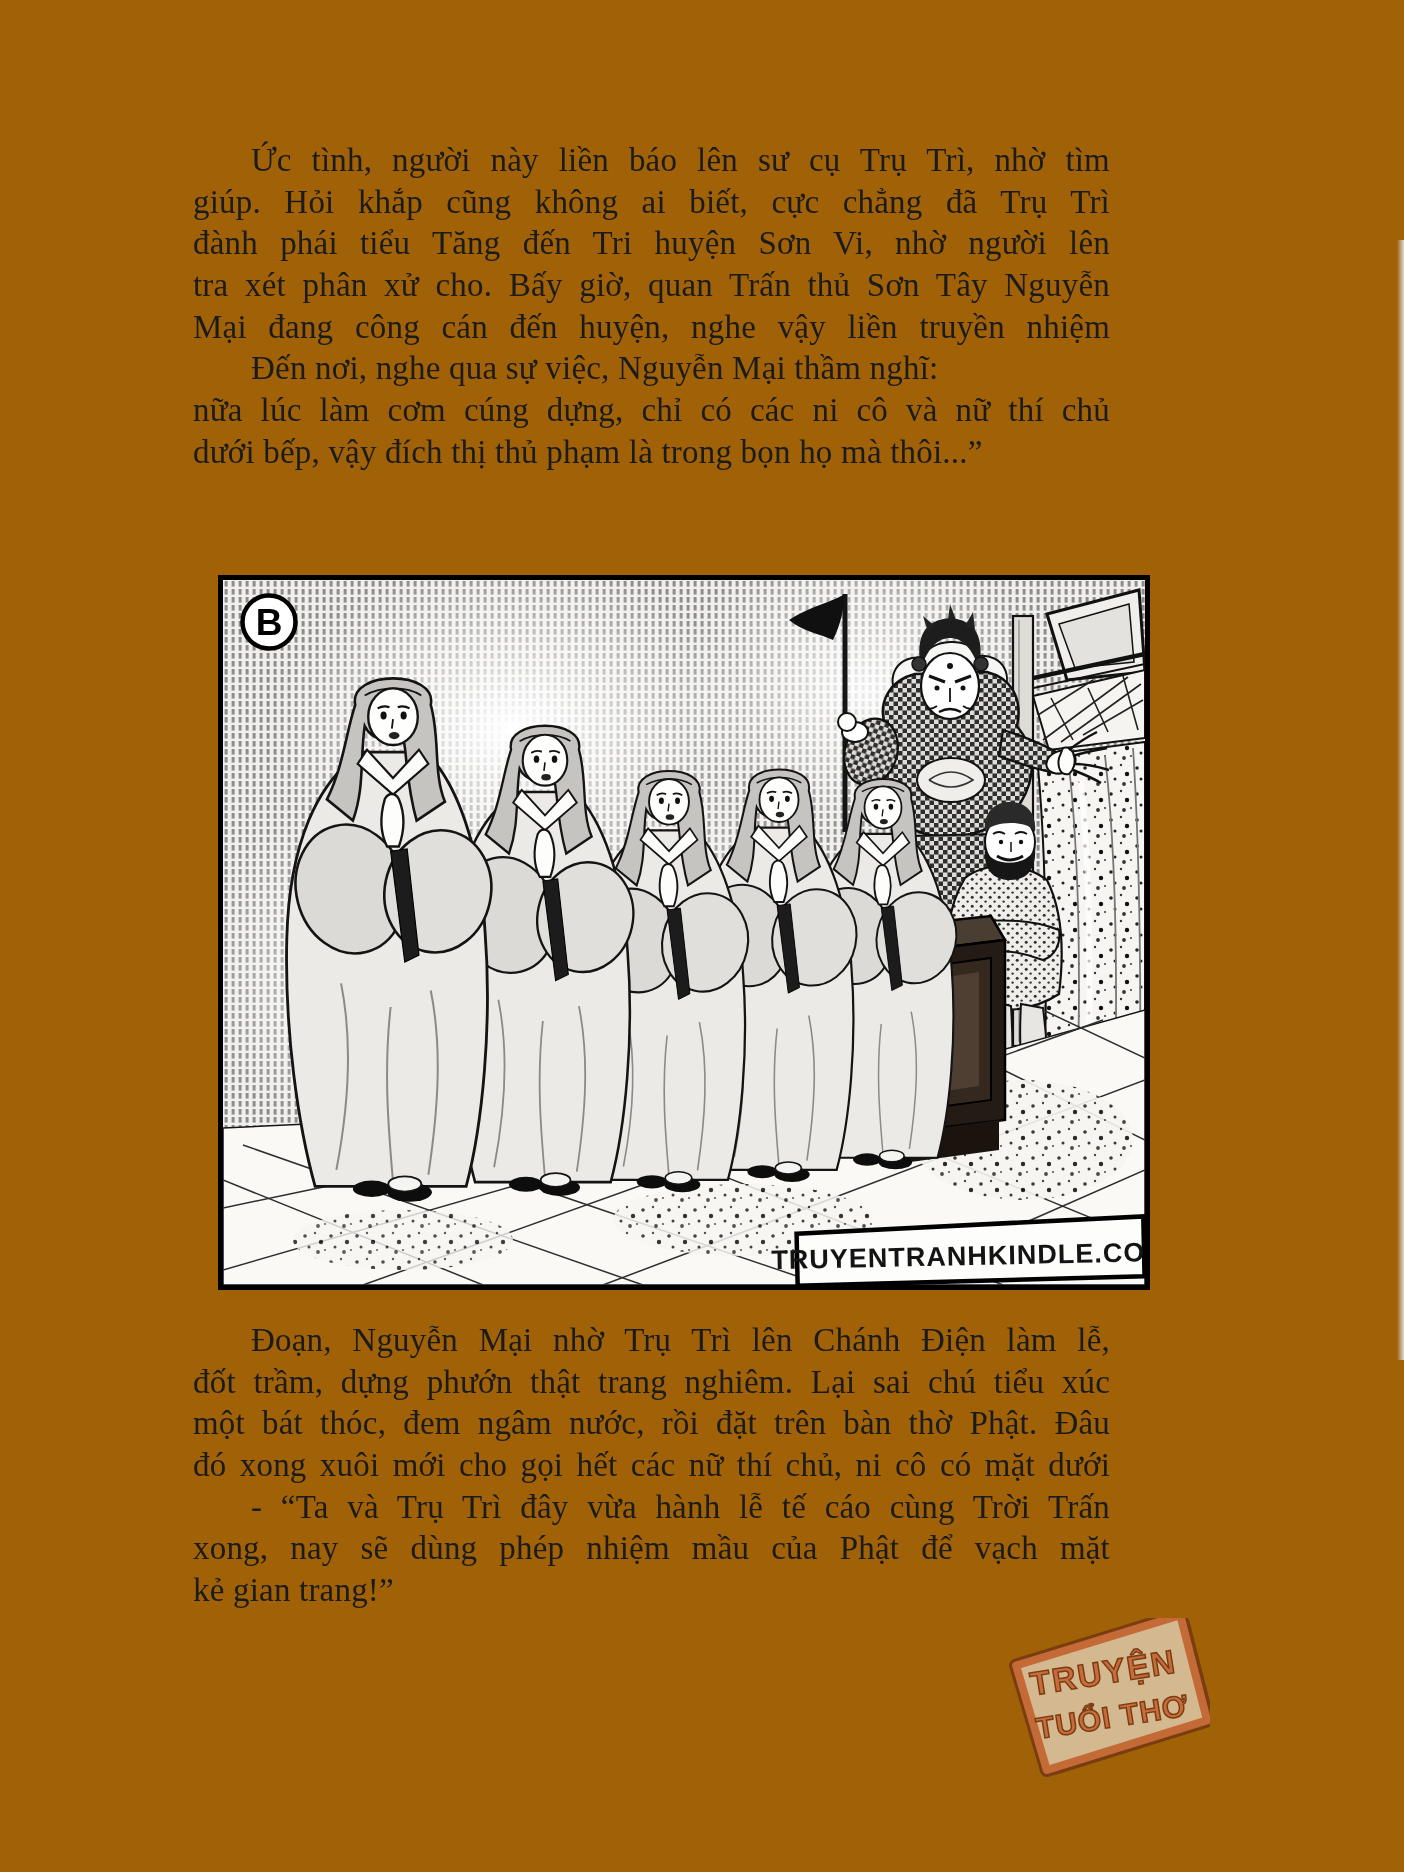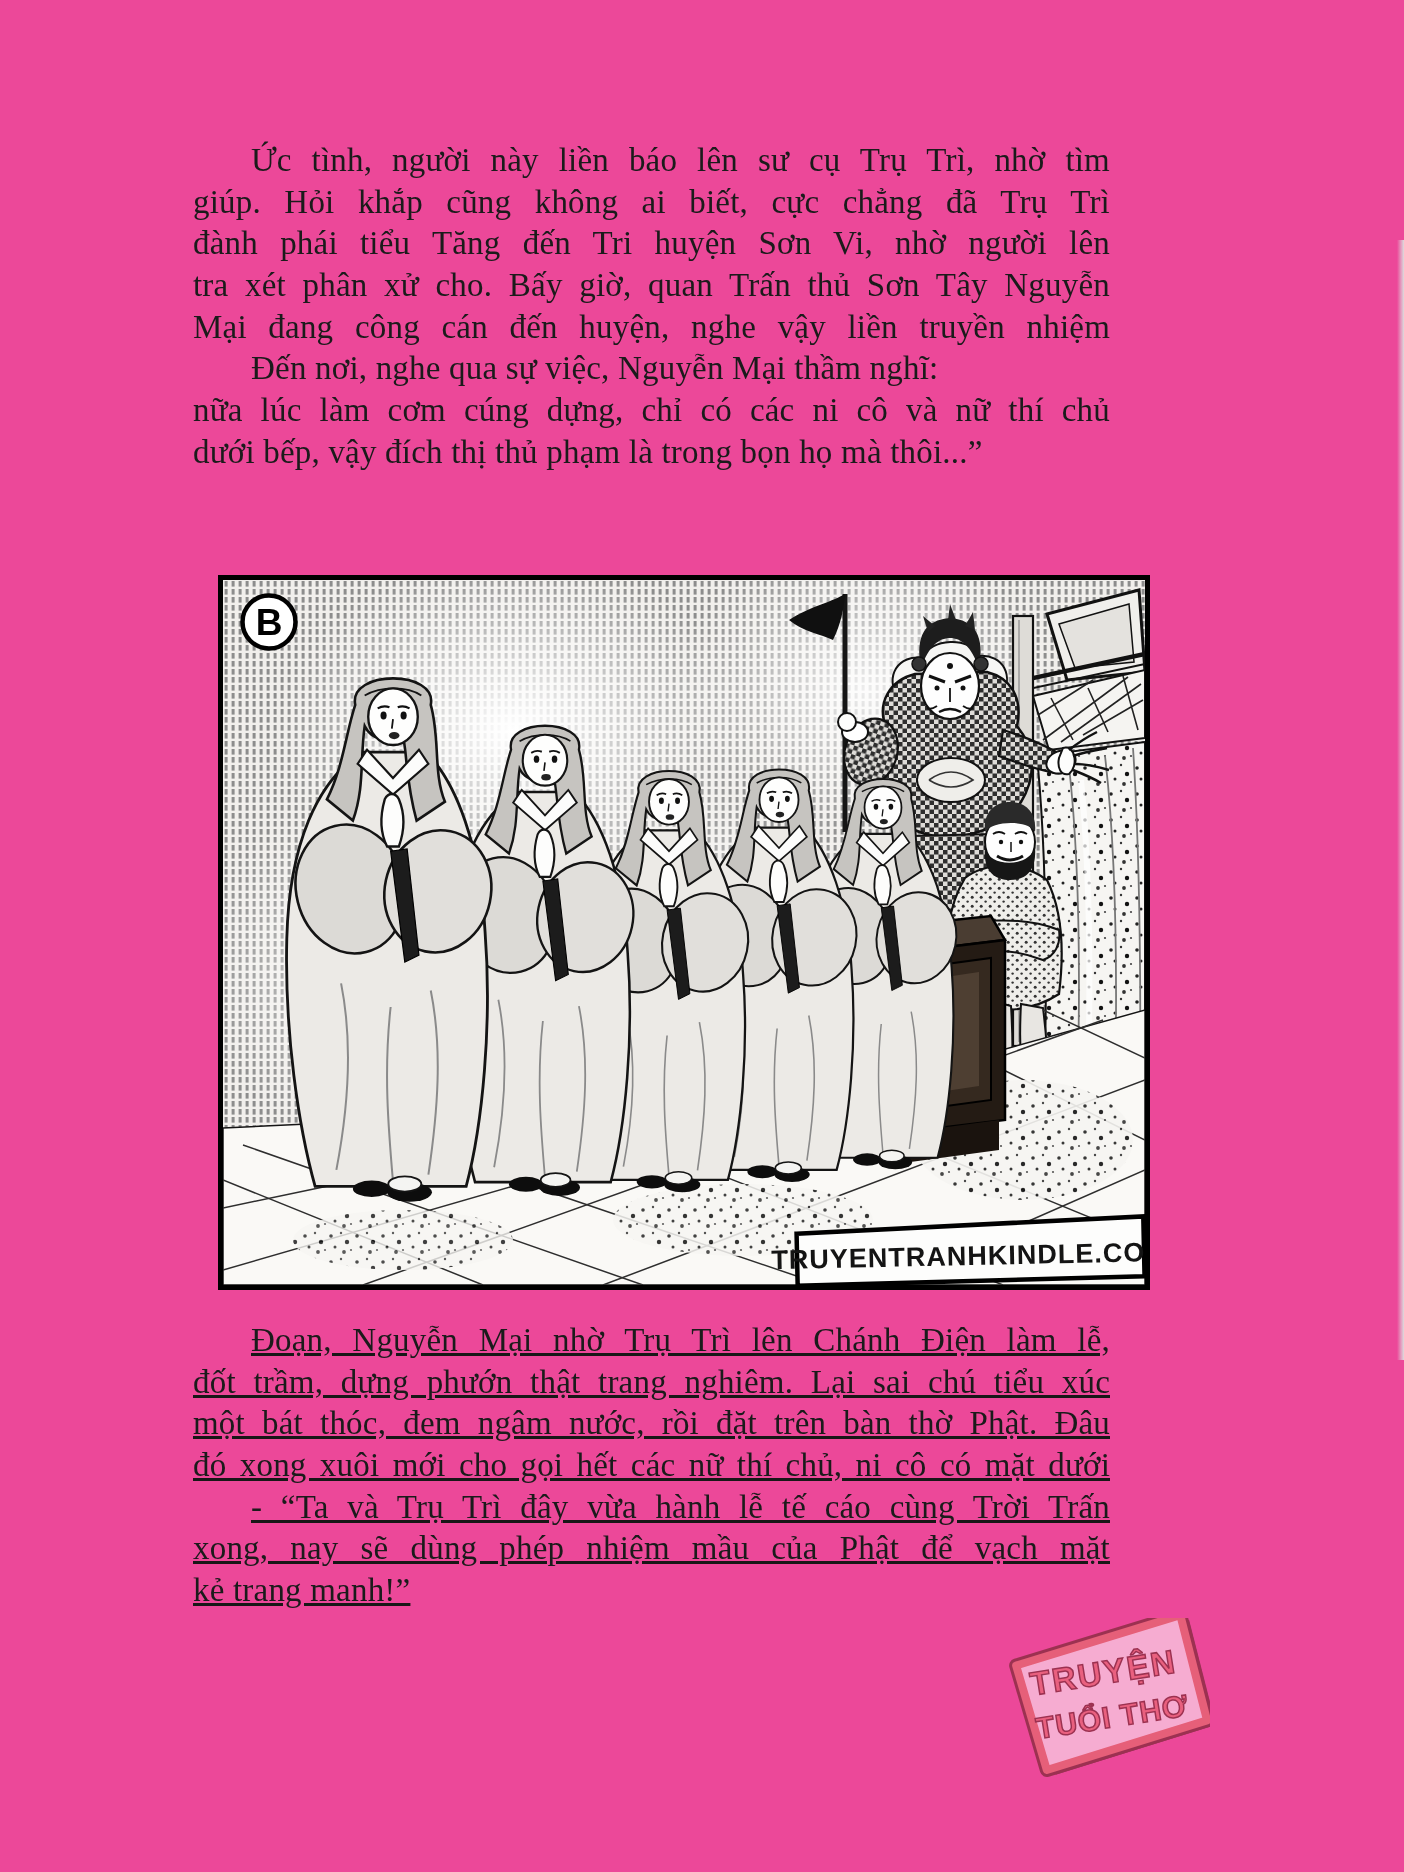--- a/index.html
+++ b/index.html
@@ -1,24 +1,24 @@
 <!DOCTYPE html>
 <html><head>
 <meta charset="utf-8">
 <style>
   html,body{margin:0;padding:0;background:#ffffff;}
   .page{
-    position:relative; width:1404px; height:1872px; background:#ec4899;
+    position:relative; width:1404px; height:1872px; background:#a16207;
     font-family:"Liberation Serif","DejaVu Serif",serif; color:#171717; overflow:hidden;
   }
   .scan-edge{position:absolute;right:0;top:240px;width:7px;height:1120px;
     background:linear-gradient(to left,#dcdcdc,rgba(220,220,220,0));}
   .textblock{position:absolute;left:193px;width:917px;}
   #text-top{top:140px;}
-  #text-bottom{top:1320px;text-decoration:underline;}
+  #text-bottom{top:1320px;}
   .t-line{
     font-size:33px; line-height:41.7px; height:41.7px; color:#1b1b1b;
     text-align:justify; text-align-last:justify; white-space:nowrap;
     letter-spacing:.2px;
   }
   .t-line.nl{text-align:left; text-align-last:auto;}
   .t-line.ind{text-indent:58px;}
   .panel{
     position:absolute; left:218px; top:575px; width:932px; height:715px;
     border:5px solid #000; box-sizing:border-box; background:#f4f2ef;
@@ -199,21 +199,21 @@
     </svg>
   </div>
 
   <div class="textblock" id="text-bottom">
     <div class="t-line ind">Đoạn, Nguyễn Mại nhờ Trụ Trì lên Chánh Điện làm lễ,</div>
     <div class="t-line">đốt trầm, dựng phướn thật trang nghiêm. Lại sai chú tiểu xúc</div>
     <div class="t-line">một bát thóc, đem ngâm nước, rồi đặt trên bàn thờ Phật. Đâu</div>
     <div class="t-line">đó xong xuôi mới cho gọi hết các nữ thí chủ, ni cô có mặt dưới</div>
     <div class="t-line ind">- “Ta và Trụ Trì đây vừa hành lễ tế cáo cùng Trời Trấn</div>
     <div class="t-line">xong, nay sẽ dùng phép nhiệm mầu của Phật để vạch mặt</div>
-    <div class="t-line nl">kẻ trang manh!”</div>
+    <div class="t-line nl">kẻ gian trang!”</div>
   </div>
 
   <svg class="logo" width="210" height="170" viewBox="0 0 210 170">
     <g opacity="0.55" transform="rotate(-9 105 78)">
       <polygon points="30,40 200,16 210,124 44,148" fill="#3f1a12" opacity=".85"></polygon>
       <polygon points="22,34 192,10 202,118 36,142" fill="#ffffff" stroke="#5c2018" stroke-width="14" stroke-linejoin="round"></polygon>
       <polygon points="22,34 192,10 202,118 36,142" fill="#ffffff" stroke="#e2725f" stroke-width="8" stroke-linejoin="round"></polygon>
       <text x="107" y="66" text-anchor="middle" font-family="Liberation Sans, DejaVu Sans, sans-serif" font-weight="bold" font-size="33" letter-spacing="2" stroke="#5c2018" stroke-width="1.5" fill="#e8756a">TRUYỆN</text>
       <text x="109" y="110" text-anchor="middle" font-family="Liberation Sans, DejaVu Sans, sans-serif" font-weight="bold" font-size="30" letter-spacing="1" stroke="#5c2018" stroke-width="1.5" fill="#e8756a">TUỔI THƠ</text>
     </g>

